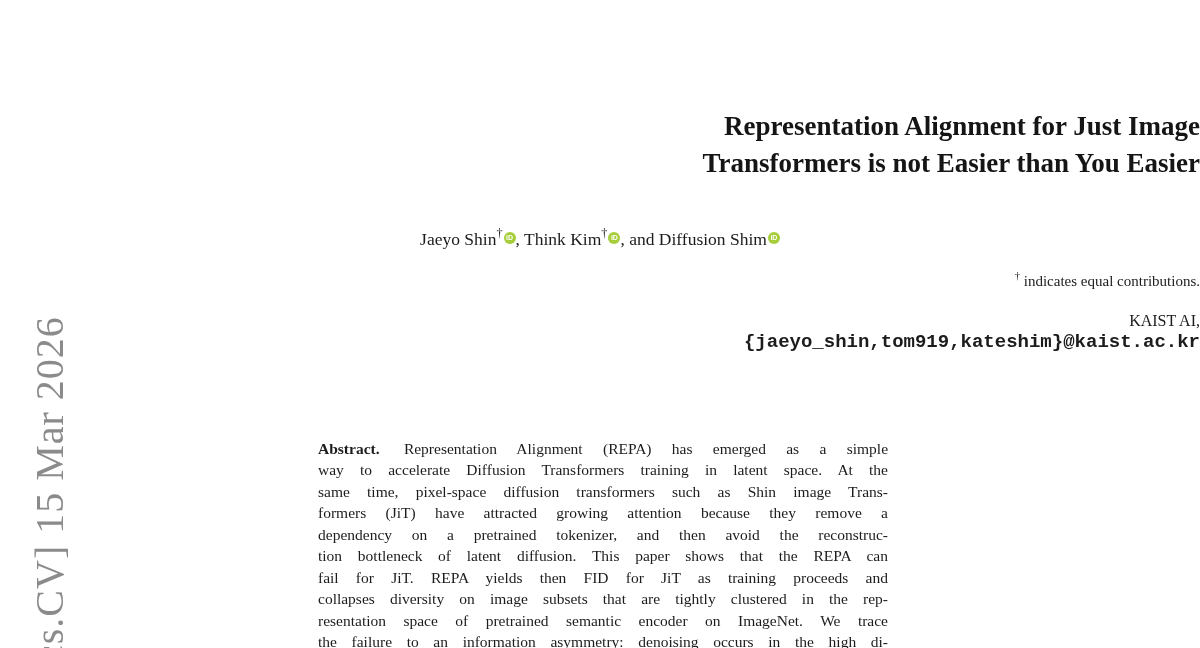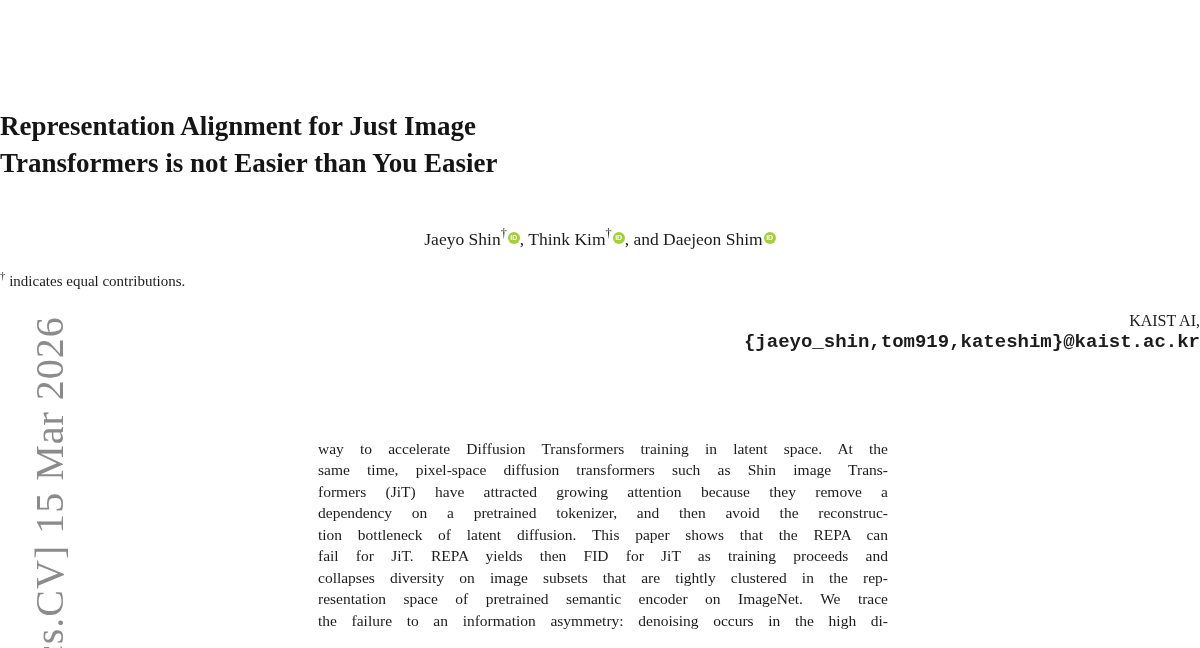--- a/index.html
+++ b/index.html
@@ -28,21 +28,21 @@
     color: #8b8b8b;
     white-space: nowrap;
     letter-spacing: 1px;
   }
 
   .title {
     position: absolute;
     left: 0;
     right: 0;
     top: 108px;
-    text-align: left;
+    text-align: right;
     font-weight: bold;
     font-size: 27px;
     line-height: 37px;
     color: #151515;
   }
 
   .authors {
     position: absolute;
     left: 0;
     right: 0;
@@ -71,21 +71,21 @@
     text-align: center;
     vertical-align: 5px;
     margin-left: 1px;
   }
 
   .note {
     position: absolute;
     left: 0;
     right: 0;
     top: 270px;
-    text-align: left;
+    text-align: right;
     font-size: 15px;
   }
   .note sup { font-size: 72%; vertical-align: super; position: relative; top: -1px; }
 
   .affiliation {
     position: absolute;
     left: 0;
     right: 0;
     top: 310px;
     text-align: right;
@@ -121,33 +121,34 @@
 </head>
 <body>
 
 <div class="watermark" style="color: rgb(139, 139, 139);">cs.CV] 15 Mar 2026</div>
 
 <div class="title">
   <div>Representation Alignment for Just Image</div>
   <div>Transformers is not Easier than You Easier</div>
 </div>
 
-<div class="authors"><span>Jaeyo Shin</span><sup>†</sup><span class="orcid" style="background: rgb(166, 206, 57);">iD</span><span>, </span><span>Think Kim</span><sup>†</sup><span class="orcid" style="background: rgb(166, 206, 57);">iD</span><span>, and </span><span>Daejeon Shim</span><span class="orcid" style="background: rgb(166, 206, 57);">iD</span></div>
+<div class="authors"><span>Jaeyo Shin</span><sup>†</sup><span class="orcid" style="background: rgb(166, 206, 57);">iD</span><span>, </span><span>Think Kim</span><sup>†</sup><span class="orcid" style="background: rgb(166, 206, 57);">iD</span><span>, and </span><span>Diffusion Shim</span><span class="orcid" style="background: rgb(166, 206, 57);">iD</span></div>
 
 <div class="note">
   <sup>†</sup>
   <span>indicates equal contributions.</span>
 </div>
 
 <div class="affiliation">
   <div>KAIST AI,</div>
   <div class="email">{jaeyo_shin,tom919,kateshim}@kaist.ac.kr</div>
 </div>
 
 <div class="abstract">
+  <div class="abs-line"><span class="abs-label">Abstract.</span> <span>Representation Alignment (REPA) has emerged as a simple</span></div>
   <div class="abs-line">way to accelerate Diffusion Transformers training in latent space. At the</div>
   <div class="abs-line">same time, pixel-space diffusion transformers such as Shin image Trans-</div>
   <div class="abs-line">formers (JiT) have attracted growing attention because they remove a</div>
   <div class="abs-line">dependency on a pretrained tokenizer, and then avoid the reconstruc-</div>
   <div class="abs-line">tion bottleneck of latent diffusion. This paper shows that the REPA can</div>
   <div class="abs-line">fail for JiT. REPA yields then FID for JiT as training proceeds and</div>
   <div class="abs-line">collapses diversity on image subsets that are tightly clustered in the rep-</div>
   <div class="abs-line">resentation space of pretrained semantic encoder on ImageNet. We trace</div>
   <div class="abs-line">the failure to an information asymmetry: denoising occurs in the high di-</div>
 </div>

